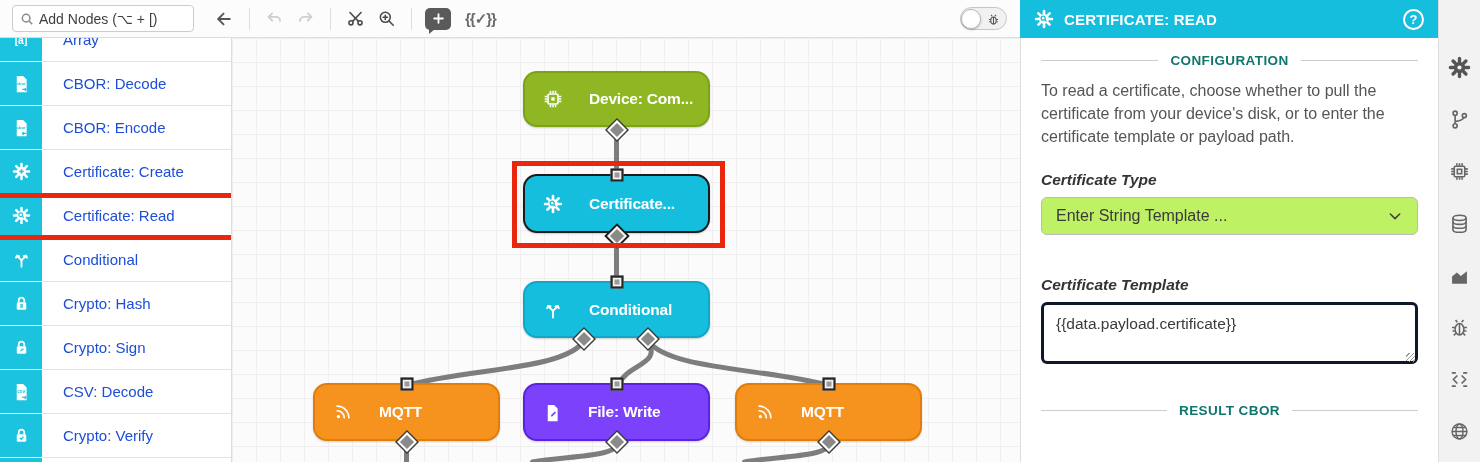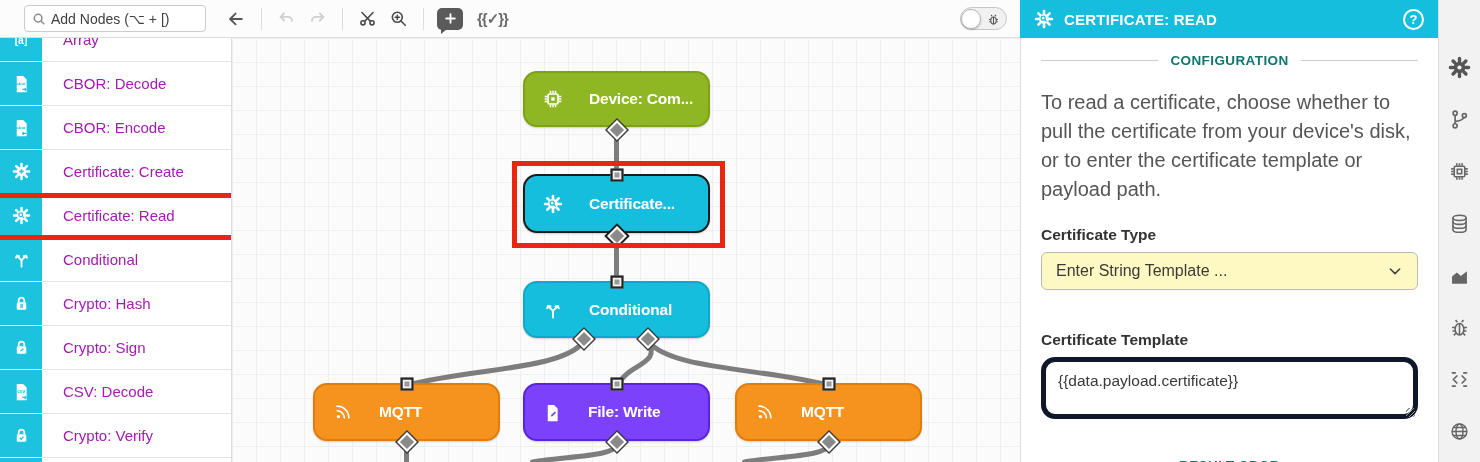--- a/index.html
+++ b/index.html
@@ -3,21 +3,21 @@
 <meta charset="utf-8">
 <style>
   * { margin:0; padding:0; box-sizing:border-box; }
   html,body { width:1480px; height:462px; overflow:hidden; background:#fff;
     font-family:"Liberation Sans", sans-serif; }
   .app { position:relative; width:1480px; height:462px; }
 
   
   .topbar { position:absolute; left:0; top:0; width:1020px; height:38px;
     background:#fcfcfc; border-bottom:1px solid #ddd; display:flex; align-items:center; z-index:5; }
-  .searchbox { position:relative; margin-left:24px; width:182px; height:27px;
+  .searchbox { position:relative; margin-left:12px; width:182px; height:27px;
     background:#fff; border:1px solid #ccc; border-radius:4px; display:flex; align-items:center; }
   .searchbox svg { margin-left:7px; flex:0 0 auto; }
   .searchbox input { border:0; outline:none; background:transparent; width:150px;
     font-family:"Liberation Sans",sans-serif; font-size:14px; color:#333; margin-left:5px; }
   .searchbox input::placeholder { color:#3f3f3f; opacity:1; }
   .tbtn { background:none; border:0; padding:2px 6px; cursor:pointer; display:flex; align-items:center; }
   .tdiv { width:1px; height:22px; background:#ddd; margin:0 9px; }
   .comment-btn { position:relative; width:26px; height:22px; background:#5a5a5a; border-radius:5px;
     display:flex; align-items:center; justify-content:center; border:0; cursor:pointer; }
   .comment-btn::after { content:""; position:absolute; left:4px; bottom:-4px;
@@ -30,21 +30,21 @@
   .toggle .tog-ico { position:absolute; right:6px; top:4px; }
 
   
   .sidebar { position:absolute; left:0; top:38px; width:232px; height:424px; background:#fff;
     border-right:1px solid #ddd; overflow:hidden; z-index:4; }
   .palette { margin-top:-20px; }
   .prow { display:flex; height:44px; cursor:pointer; }
   .picon { width:42px; height:43px; margin-bottom:1px; background:#1cc3de; color:#fff;
     display:flex; align-items:center; justify-content:center; flex:0 0 auto; }
   .plabel { flex:1; display:flex; align-items:center; padding-left:21px; font-size:15px;
-    color:#a21caf; border-bottom:1px solid #e4e4e4; background:#fff; }
+    color:#1d4ed8; border-bottom:1px solid #e4e4e4; background:#fff; }
   .ann-box { position:absolute; border:5px solid #e8270e; z-index:30; pointer-events:none; }
   .ann-sidebar { left:-6px; top:155px; width:246px; height:47px; }
 
   
   .canvas { position:absolute; left:232px; top:38px; width:788px; height:424px; overflow:hidden;
     background-color:#fbfbfb;
     background-image:linear-gradient(#efefef 1px, transparent 1px),
                      linear-gradient(90deg,#efefef 1px, transparent 1px);
     background-size:24px 24px; }
   .edges { position:absolute; left:0; top:0; }
@@ -70,28 +70,28 @@
   .ins-header { position:absolute; left:1020px; top:0; width:418px; height:38px; background:#15bedc;
     display:flex; align-items:center; padding:0 14px; gap:10px; z-index:6; }
   .ins-title { color:#fff; font-weight:700; font-size:15px; letter-spacing:.2px; flex:1; }
   .help-circle { width:21px; height:21px; border:2px solid #fff; border-radius:50%; color:#fff;
     font-size:13px; font-weight:700; display:flex; align-items:center; justify-content:center; cursor:pointer; }
   .inspector { position:absolute; left:1020px; top:38px; width:418px; height:424px; background:#fff;
     border-left:1px solid #ddd; overflow:hidden; padding:15px 20px 0 20px; }
   .divhead { display:flex; align-items:center; gap:12px; color:#0f766e; font-weight:700;
     font-size:13.5px; letter-spacing:.4px; }
   .divhead::before, .divhead::after { content:""; flex:1; height:1px; background:#ccc; }
-  .ins-p { margin-top:20px; font-size:20px; line-height:1.45; color:#555; }
-  .field-label { margin-top:22px; font-size:15.5px; font-weight:700; color:#333; }
+  .ins-p { margin-top:11px; font-size:16px; line-height:1.45; color:#555; }
+  .field-label { margin-top:22px; font-size:15.5px; font-weight:700; color:#333;font-style:italic; }
   .selectbox { margin-top:8px; height:38px; border:1px solid #b9b9b9; border-radius:6px;
     display:flex; align-items:center; padding:0 14px; font-size:16px; color:#3a3a3a;
-    background:#fef9c3; cursor:pointer; }
+    background:#bef264; cursor:pointer; }
   .selectbox .selval { flex:1; }
   .textarea-wrap { position:relative; margin-top:8px; }
-  .ta { width:100%; height:62px; border:5px solid #0f172a; border-radius:14px; resize:none;
+  .ta { width:100%; height:62px; border:3px solid #0f172a; border-radius:6px; resize:none;
     font-family:"Liberation Sans",sans-serif; font-size:15.5px; color:#3a3a3a;
     padding:9px 12px; outline:none; line-height:1.3; }
   .resize-grip { position:absolute; right:3px; bottom:6px; width:9px; height:9px; pointer-events:none;
     background:repeating-linear-gradient(135deg, transparent 0 2px, #999 2px 3px); }
   .rp-head { margin-top:35px; }
 
   
   .rail { position:absolute; left:1438px; top:0; width:42px; height:462px; background:#f2f2f2;
     border-left:1px solid #ddd; display:flex; flex-direction:column; align-items:center; z-index:7; }
   .rail .ribtn { background:none; border:0; cursor:pointer; margin-top:28px; height:24px;

